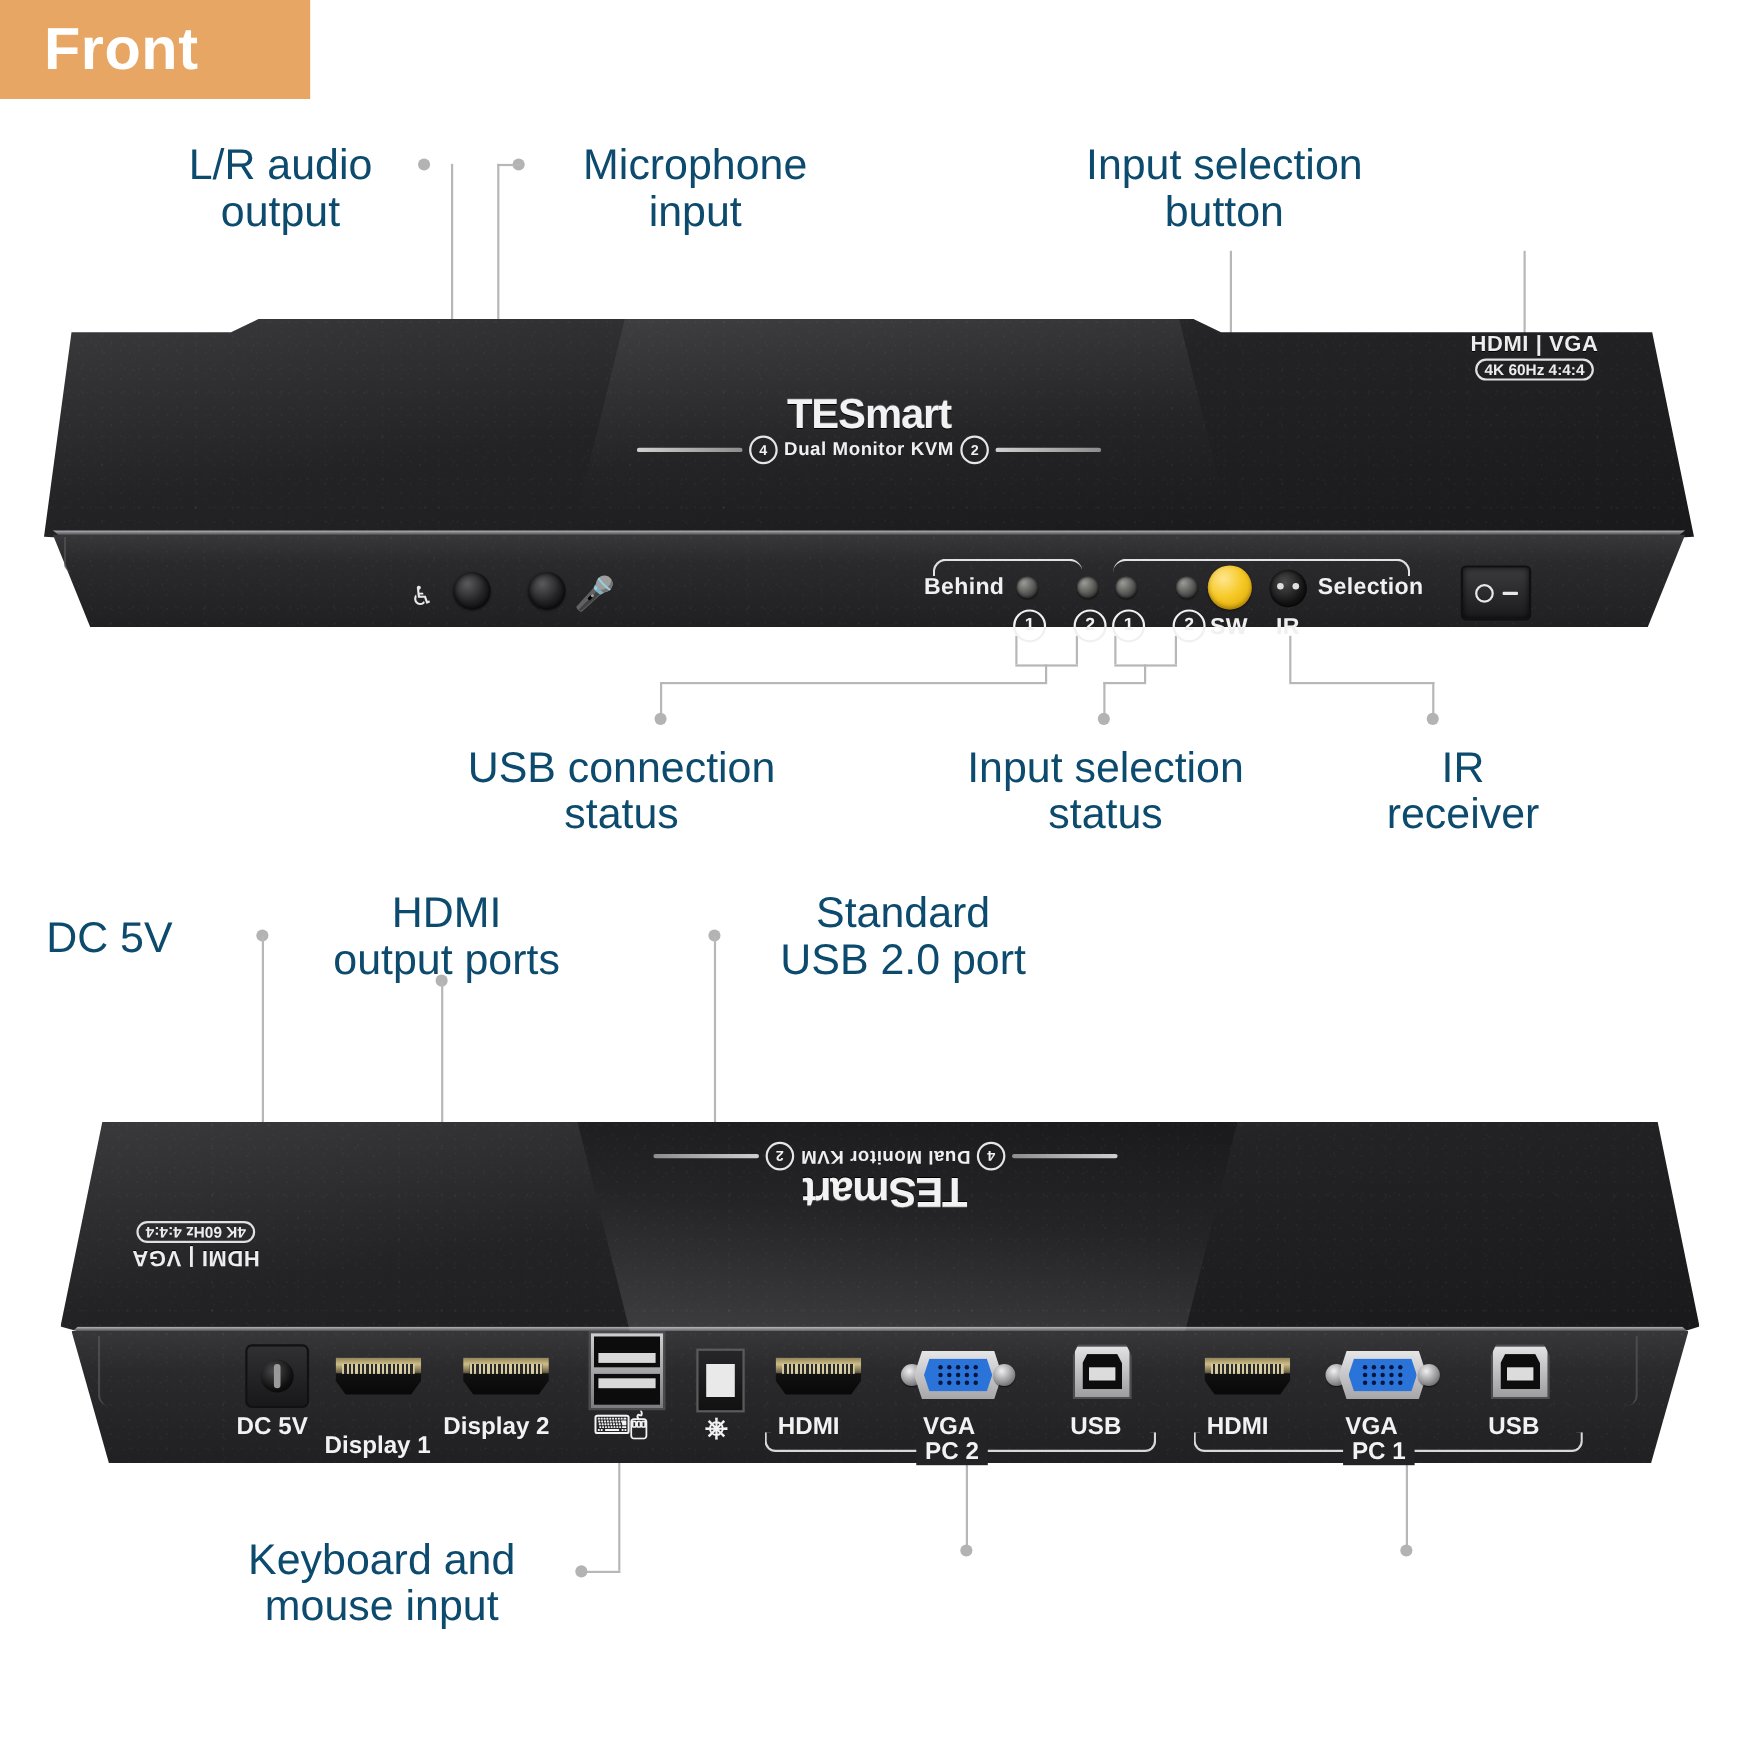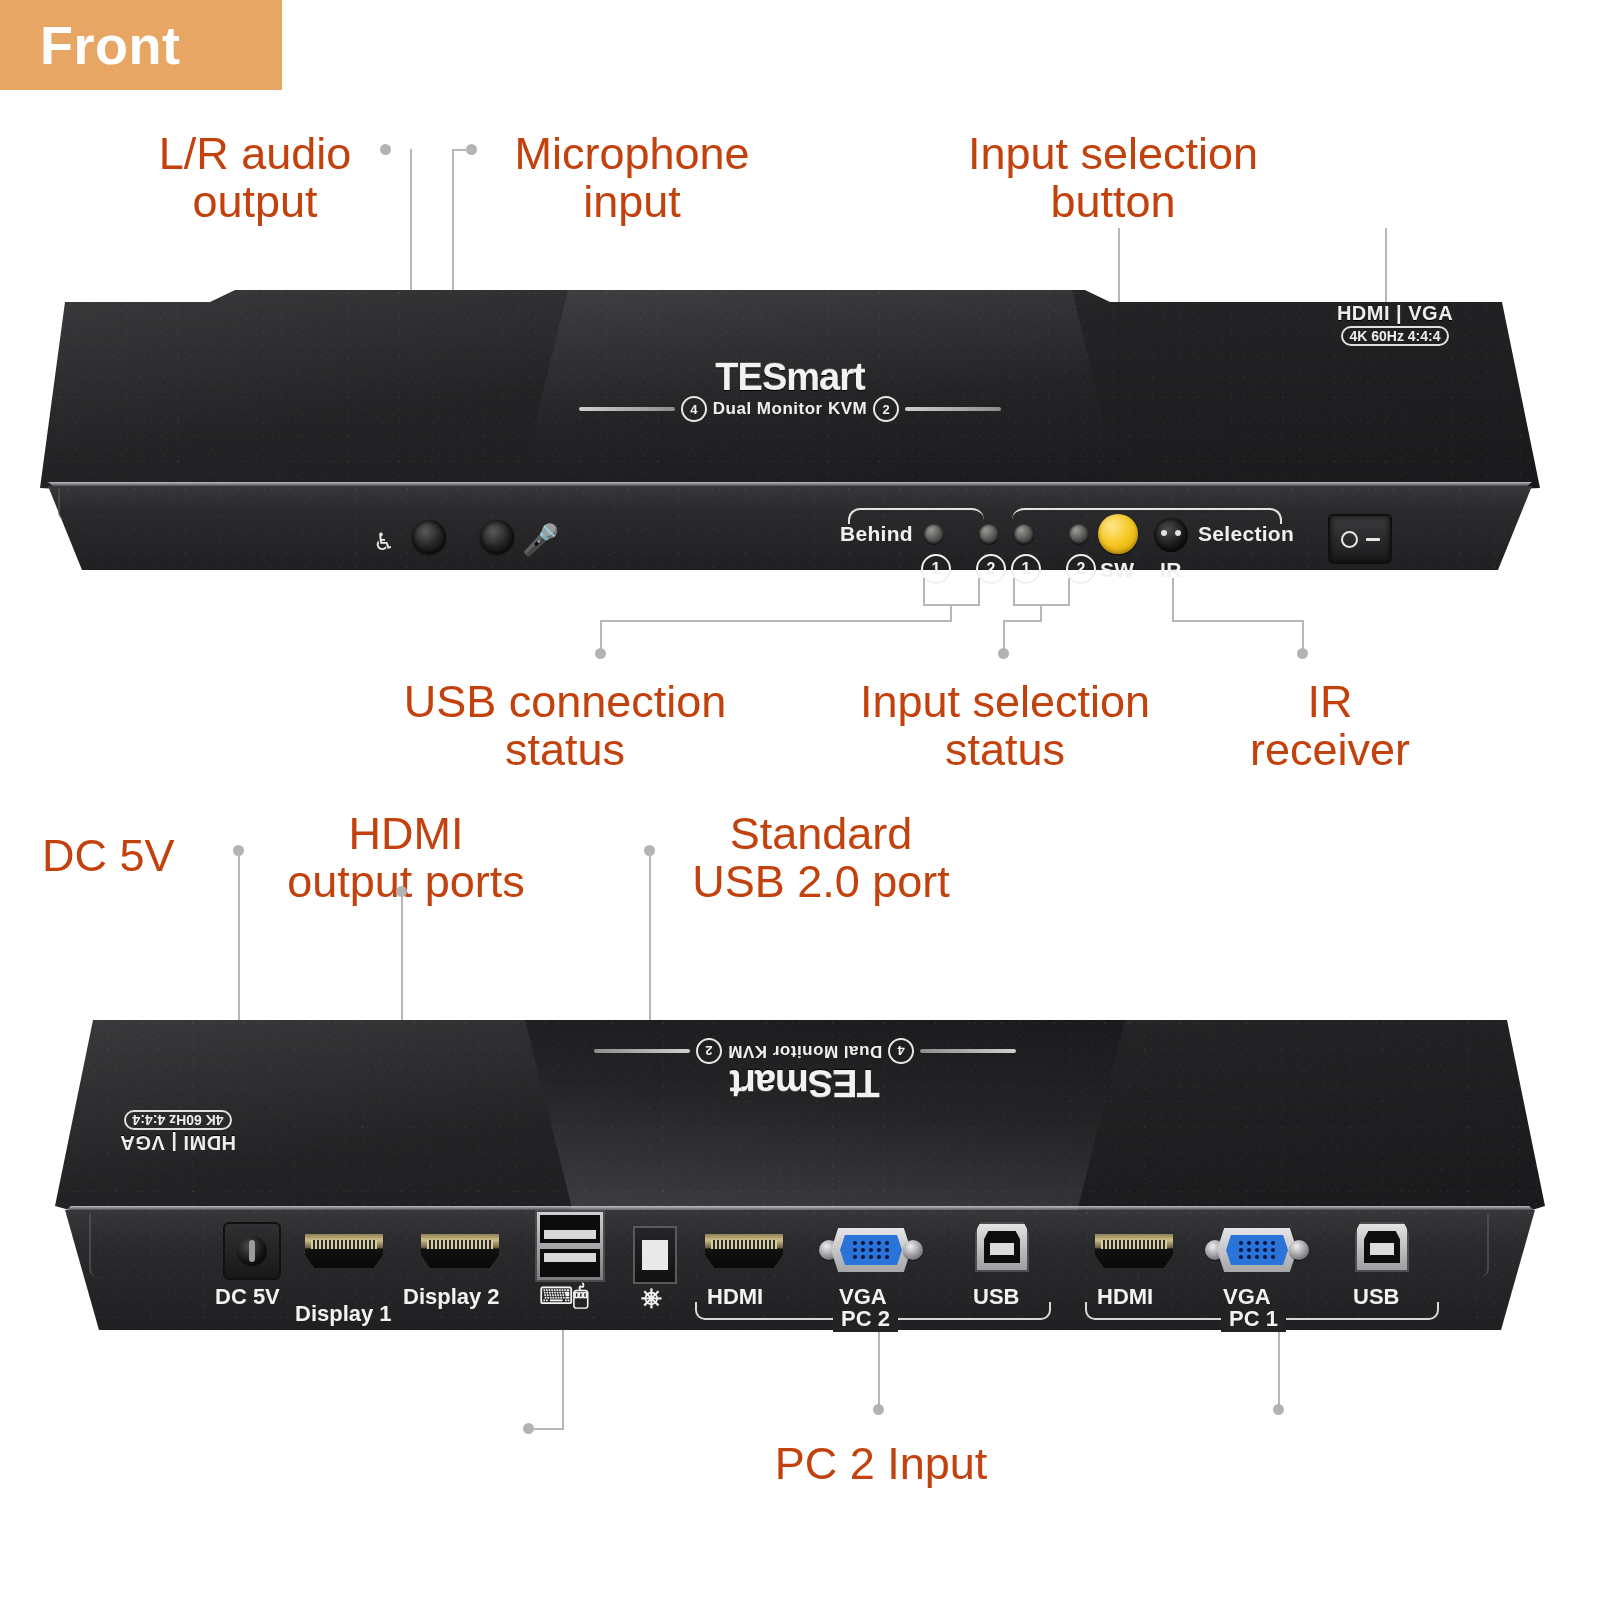--- a/index.html
+++ b/index.html
@@ -10,21 +10,21 @@
   
   .badge{position:absolute;background:#e8a664;color:#fff;font-weight:bold;
          display:flex;align-items:center;justify-content:center;
          letter-spacing:.5px;}
   #badge-front{left:0;top:0;width:282px;height:90px;font-size:54px;padding-left:40px;
                box-sizing:border-box;justify-content:flex-start;}
   #badge-behind{left:28px;top:703px;width:252px;height:72px;font-size:48px;padding-left:24px;
                 box-sizing:border-box;justify-content:flex-start;}
 
   
-  .lbl{position:absolute;font-size:45px;line-height:1.07;color:#c2410c;white-space:pre;}
+  .lbl{position:absolute;font-size:39px;line-height:1.07;color:#0c4a6e;white-space:pre;}
   .lbl.c{text-align:center;}
   .lbl.l{text-align:left;}
 
   
   .ln{position:absolute;background:#b7b7b7;}
   .vln{width:2px;}
   .hln{height:2px;}
   .dot{position:absolute;width:11px;height:11px;border-radius:50%;background:#b3b3b3;}
 
   
@@ -281,21 +281,22 @@
       <span class="i"></span>
     </div>
   </div>
 
   <div class="lbl l" style="left:42px;top:832px;width:180px;">DC 5V</div>
   <div class="lbl c" style="left:272px;top:810px;width:268px;">HDMI
 output ports</div>
   <div class="lbl c" style="left:676px;top:810px;width:290px;">Standard
 USB 2.0 port</div>
 
-  <div class="lbl c" style="left:756px;top:1440px;width:250px;">PC 2 Input</div>
+  <div class="lbl c" style="left:192px;top:1398px;width:310px;">Keyboard and
+mouse input</div>
 
   <div class="dot" style="left:233px;top:845px;"></div>
   <div class="ln vln" style="left:238px;top:851px;height:348px;"></div>
 
   <div class="dot" style="left:396px;top:886px;"></div>
   <div class="ln vln" style="left:401px;top:892px;height:308px;"></div>
   <div class="ln hln" style="left:338px;top:1200px;width:126px;"></div>
   <div class="ln vln" style="left:338px;top:1200px;height:26px;"></div>
   <div class="ln vln" style="left:462px;top:1200px;height:26px;"></div>
 

